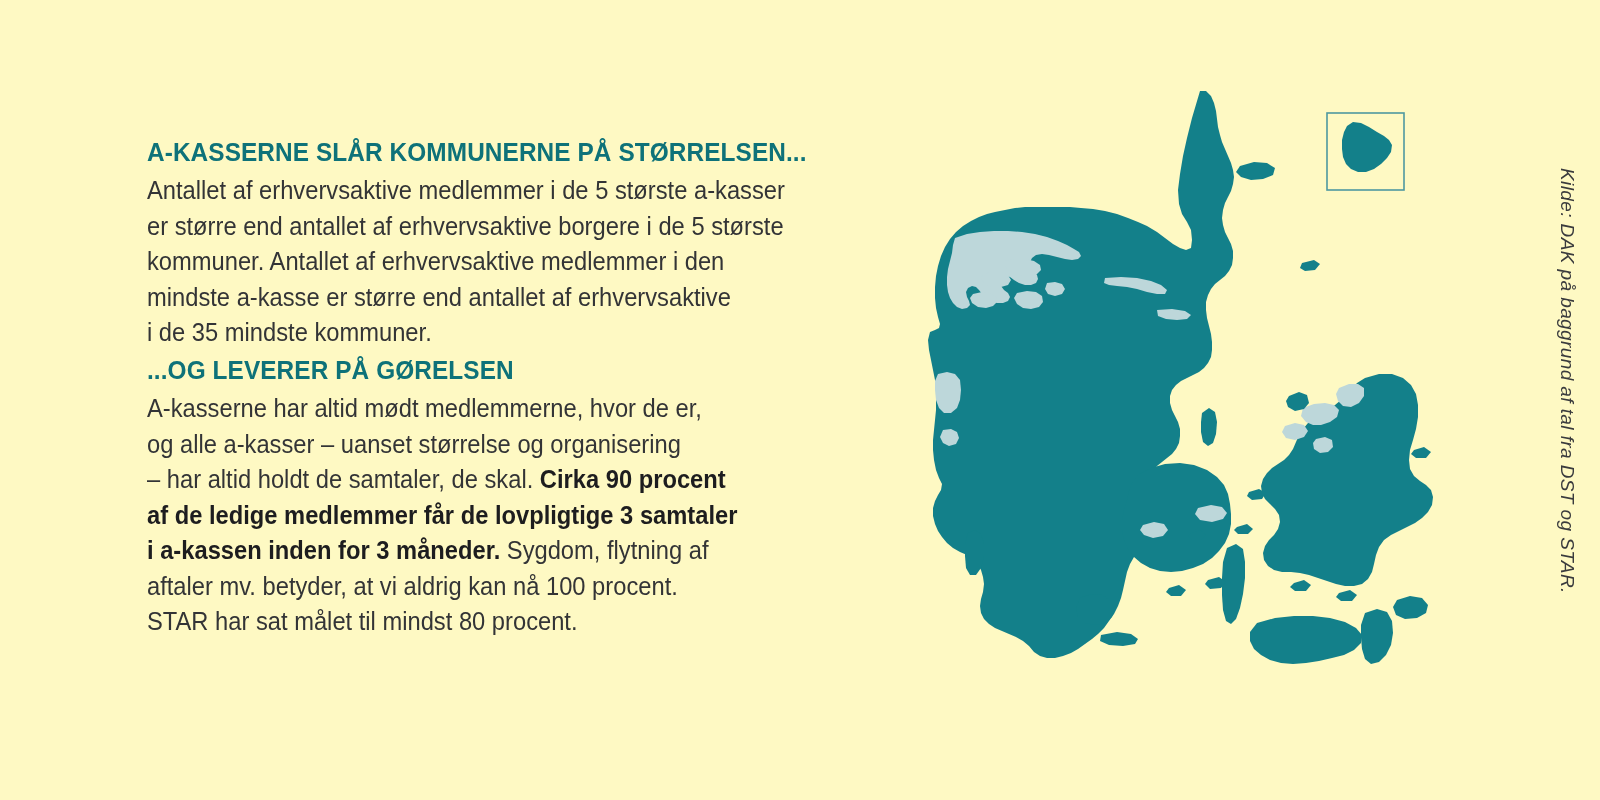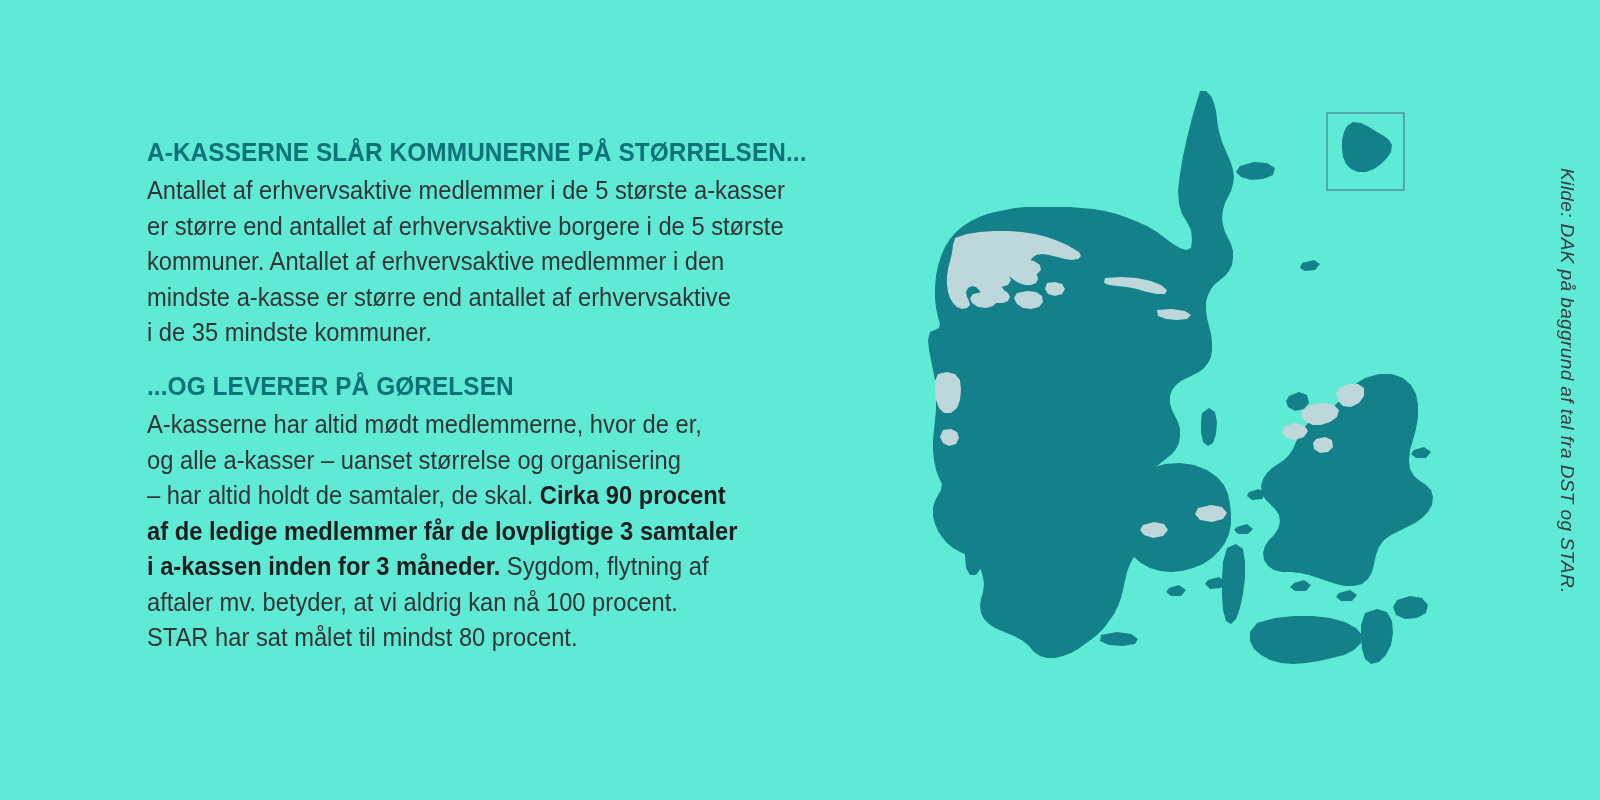--- a/index.html
+++ b/index.html
@@ -9,21 +9,21 @@
   body {
     width: 1600px;
     height: 800px;
     overflow: hidden;
     font-family: "Liberation Sans", sans-serif;
   }
   #infographic {
     position: relative;
     width: 1600px;
     height: 800px;
-    background: #5eead4;
+    background: #fef9c3;
     overflow: hidden;
   }
 
   
   .text-col {
     position: absolute;
     left: 147px;
     top: 138px;
     width: 760px;
   }
@@ -51,21 +51,21 @@
     transform-origin: left top;
   }
   .block-body b {
     font-weight: bold;
     color: #1d1d1f;
   }
 
   .block-2 {
     position: absolute;
     left: 147px;
-    top: 372px;
+    top: 356px;
     width: 780px;
   }
 
   
   .source-note {
     position: absolute;
     right: 22px;
     top: 168px;
     color: #3a3b3d;
     font-family: "Liberation Sans Narrow", "Liberation Sans", sans-serif;

